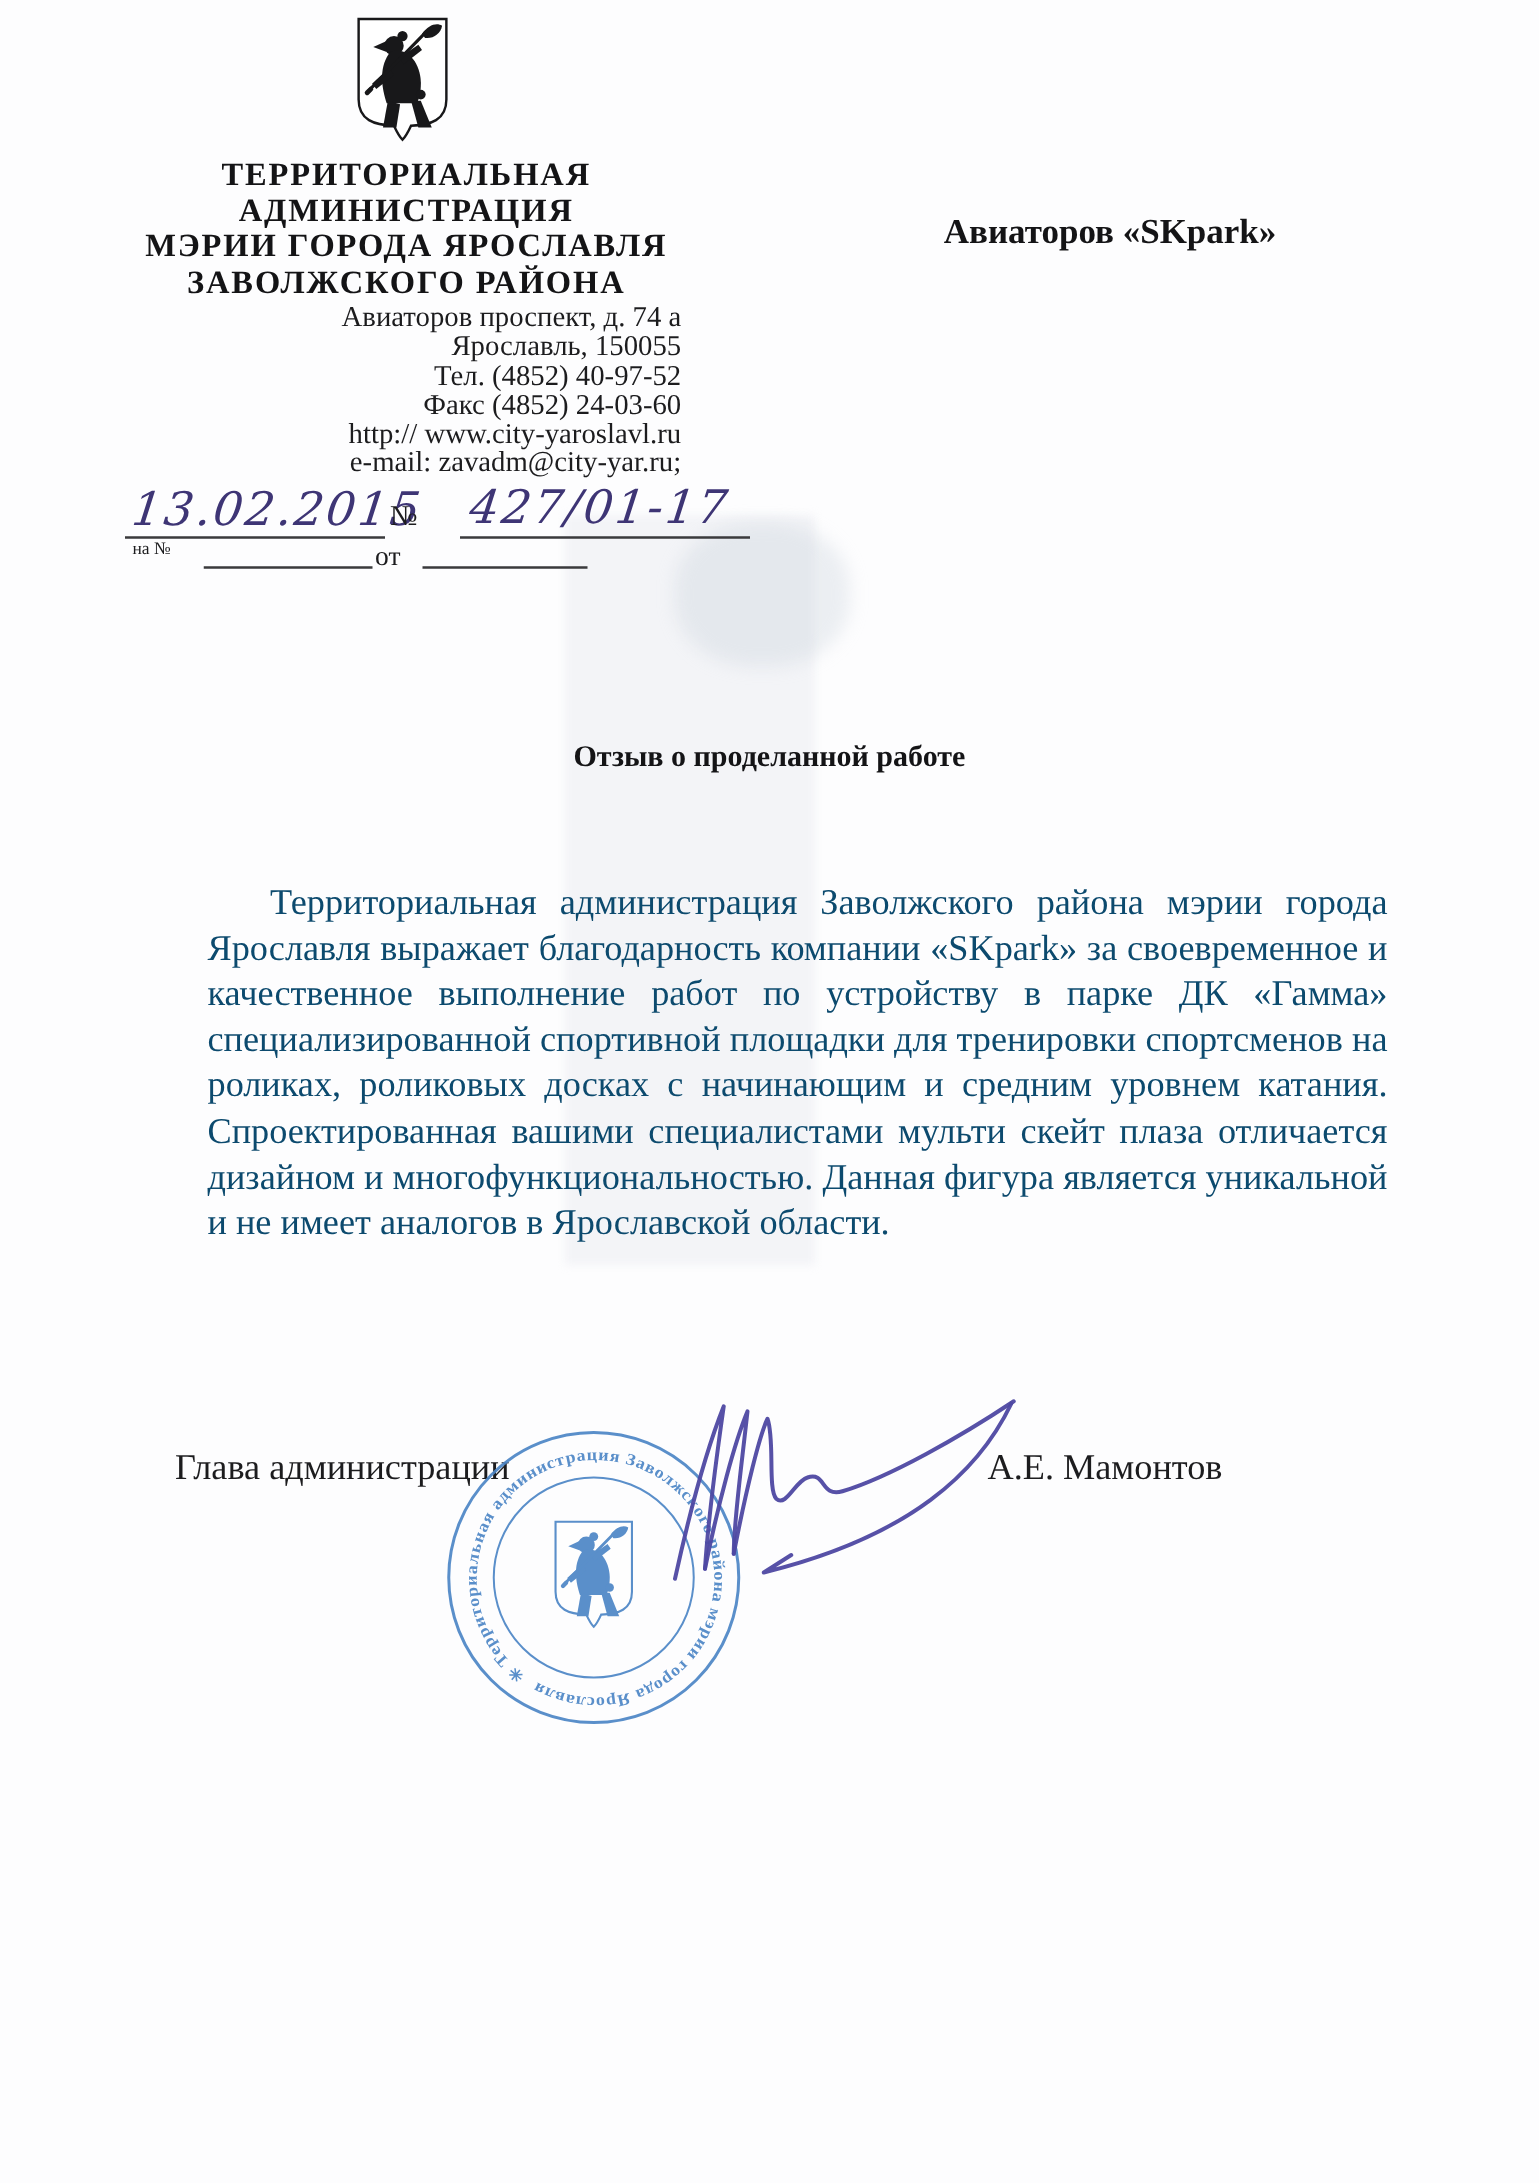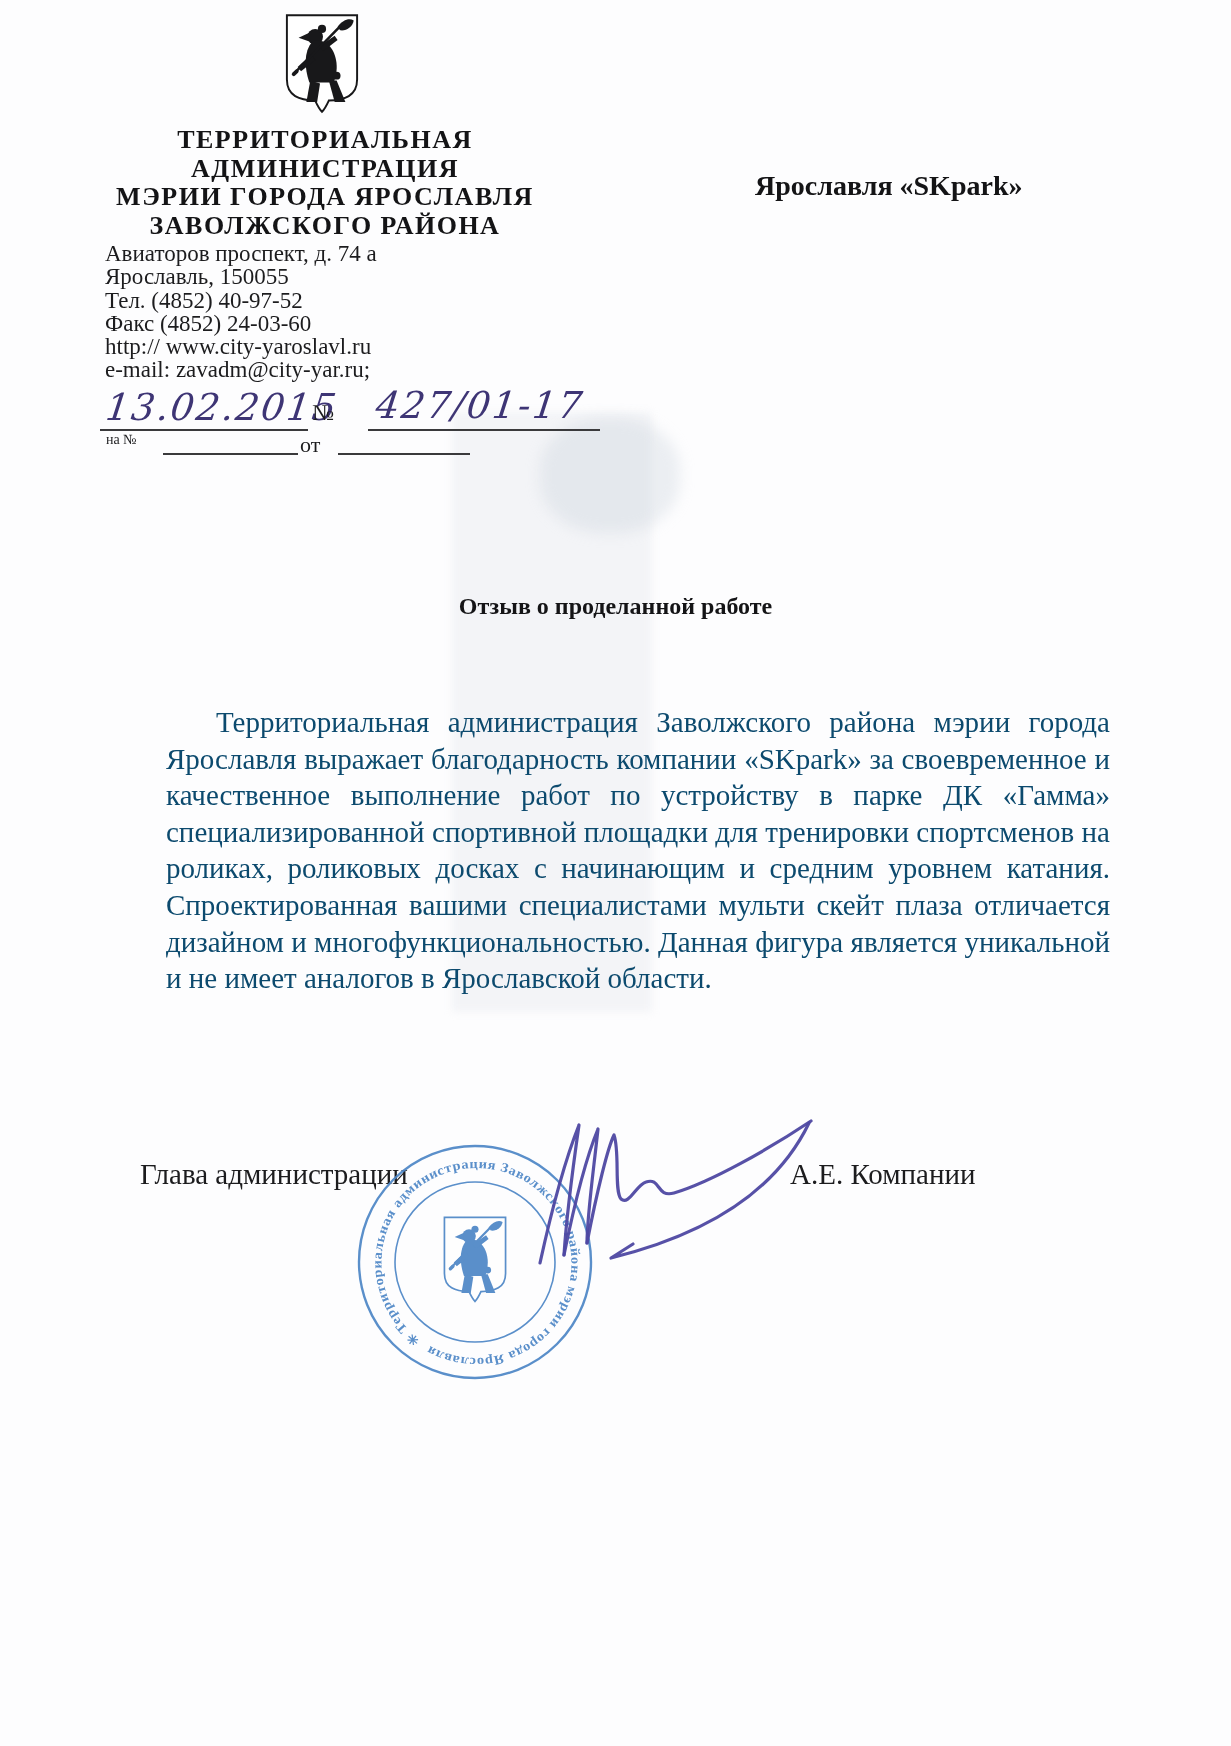--- a/index.html
+++ b/index.html
@@ -18,21 +18,21 @@
     background:rgba(203,211,221,0.20);filter:blur(4px);}
   .scan-blob{position:absolute;left:540px;top:418px;width:140px;height:115px;
     background:rgba(194,204,216,0.30);border-radius:45%;filter:blur(7px);}
 
   
   .arms-top{position:absolute;left:283px;top:10px;width:78px;height:106px;color:#18181a;}
 
   
   .org-block{position:absolute;left:105px;top:126px;width:440px;text-align:center;}
   .org-line{font-weight:bold;font-size:26px;line-height:28.5px;letter-spacing:1.5px;color:#141416;}
-  .addr-block{position:absolute;left:105px;top:242px;width:440px;text-align:left;}
+  .addr-block{position:absolute;left:105px;top:242px;width:440px;text-align:right;}
   .addr-line{font-size:23px;line-height:23.3px;color:#1c1c1e;}
 
   .recipient{position:absolute;left:755px;top:170px;width:300px;
     font-weight:bold;font-size:28px;white-space:nowrap;color:#141416;}
 
   
   .hand{font-family:"DejaVu Serif","Liberation Serif",serif;font-style:italic;
     color:#3e3575;transform:skewX(-7deg);display:inline-block;letter-spacing:2px;}
   .hw-date{position:absolute;left:106px;top:386px;font-size:37px;}
   .no-label{position:absolute;left:312px;top:400px;font-size:23px;color:#1c1c1e;}
@@ -106,39 +106,39 @@
 
   <div class="addr-block">
     <div class="addr-line">Авиаторов проспект, д. 74 а</div>
     <div class="addr-line">Ярославль, 150055</div>
     <div class="addr-line">Тел. (4852) 40-97-52</div>
     <div class="addr-line">Факс (4852) 24-03-60</div>
     <div class="addr-line">http:// www.city-yaroslavl.ru</div>
     <div class="addr-line">e-mail: zavadm@city-yar.ru;</div>
   </div>
 
-  <div class="recipient">Ярославля «SKpark»</div>
+  <div class="recipient">Авиаторов «SKpark»</div>
 
   <span class="hand hw-date">13.02.2015</span>
   <span class="no-label">№</span>
   <span class="hand hw-number">427/01-17</span>
   <div class="uline ul-date"></div>
   <div class="uline ul-number"></div>
 
   <span class="na-label">на №</span>
   <span class="ot-label">от</span>
   <div class="uline ul-na"></div>
   <div class="uline ul-ot"></div>
 
   <div class="title">Отзыв о проделанной работе</div>
 
   <div class="body-par">Территориальная администрация Заволжского района мэрии города Ярославля выражает благодарность компании «SKpark» за своевременное и качественное выполнение работ по устройству в парке ДК «Гамма» специализированной спортивной площадки для тренировки спортсменов на роликах, роликовых досках с начинающим и средним уровнем катания. Спроектированная вашими специалистами мульти скейт плаза отличается дизайном и многофункциональностью. Данная фигура является уникальной и не имеет аналогов в Ярославской области.</div>
 
   <div class="sig-position">Глава администрации</div>
-  <div class="sig-name">А.Е. Компании</div>
+  <div class="sig-name">А.Е. Мамонтов</div>
 
   <svg class="stamp" viewBox="0 0 240 240">
     <circle cx="120" cy="120" r="116" fill="none" stroke="currentColor" stroke-width="2.4"></circle>
     <circle cx="120" cy="120" r="80" fill="none" stroke="currentColor" stroke-width="1.6"></circle>
     <defs>
       <path id="ringPath" d="M65.5,197.8 A95,95 0 1 1 66.9,198.8" fill="none"></path>
     </defs>
     <text font-size="13.2" font-weight="bold" letter-spacing="0.6" font-family="Liberation Serif, DejaVu Serif, serif">
       <textPath href="#ringPath" textLength="586" lengthAdjust="spacingAndGlyphs">✳ Территориальная администрация Заволжского района мэрии города Ярославля</textPath>
     </text>

